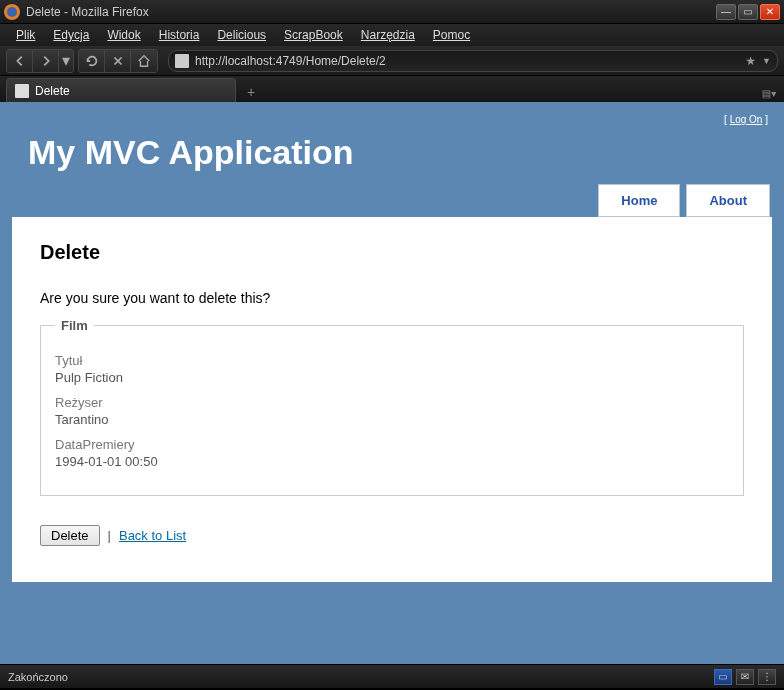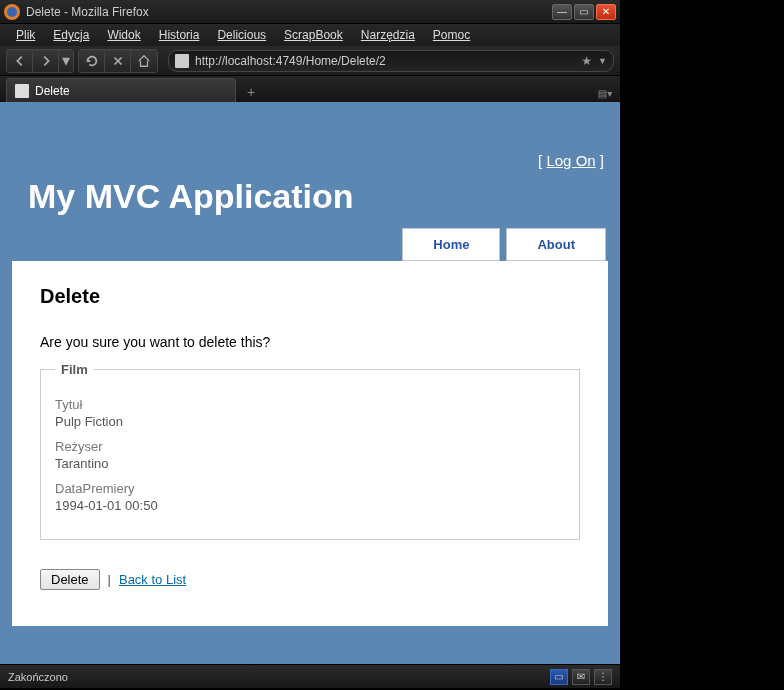--- a/index.html
+++ b/index.html
@@ -1,19 +1,19 @@
 <!DOCTYPE html>
 <html><head>
 <meta charset="utf-8">
 <style>
 * { box-sizing: border-box; margin: 0; padding: 0; }
 body { font-family: Arial, Helvetica, sans-serif; background:#000; width:784px; height:690px; overflow:hidden; }
 
 
-.window { width:620px; height:690px; background:#000; }
+.window { width:784px; height:690px; background:#000; }
 .titlebar { height:24px; background:linear-gradient(#2a2a2a,#1a1a1a); display:flex; align-items:center; padding:0 4px; color:#ccc; font-size:12px; border-bottom:1px solid #000; }
 .titlebar .ff-icon { width:16px; height:16px; background:#e08030; border-radius:8px; margin-right:6px; position:relative; }
 .titlebar .ff-icon::after { content:""; position:absolute; left:3px; top:3px; width:10px; height:10px; background:#3a63b0; border-radius:5px; }
 .titlebar-title { flex:1; }
 .win-btns { display:flex; gap:2px; }
 .win-btn { width:20px; height:16px; background:linear-gradient(#555,#333); border:1px solid #666; border-radius:2px; display:flex; align-items:center; justify-content:center; color:#ddd; font-size:10px; line-height:1; }
 .win-btn.close { background:linear-gradient(#e85030,#c03010); border-color:#f07050; color:#fff; }
 
 .menubar { height:22px; background:linear-gradient(#282828,#1c1c1c); display:flex; align-items:center; padding:0 8px; gap:2px; font-size:12px; }
 .menu-item { color:#ddd; padding:2px 8px; cursor:default; }
@@ -33,25 +33,25 @@
 .tabbar { height:26px; background:linear-gradient(#252525,#151515); display:flex; align-items:flex-end; padding:0 6px; gap:4px; }
 .tab { height:24px; min-width:230px; background:linear-gradient(#3a3a3a,#2a2a2a); border:1px solid #484848; border-bottom:none; border-radius:4px 4px 0 0; display:flex; align-items:center; padding:0 8px; gap:6px; color:#fff; font-size:12px; }
 .tab .page-ico { width:14px; height:14px; background:#ddd; border-radius:1px; }
 .newtab { width:22px; height:20px; display:flex; align-items:center; justify-content:center; color:#888; font-size:14px; }
 .tabbar-spacer { flex:1; }
 .tabmenu { width:18px; height:18px; display:flex; align-items:center; justify-content:center; color:#888; font-size:10px; }
 
 .content-area { height:562px; background:#e8e8e4; padding:0; overflow:hidden; }
 
 .page { background:#5C87B2; height:100%; padding:6px 12px 12px 12px; font-family:Verdana, Helvetica, sans-serif; }
-.login { text-align:right; font-size:15px; color:#fff; padding:6px 4px 2px;margin-top:38px; }
+.login { text-align:right; font-size:10px; color:#fff; padding:6px 4px 2px; }
 .login a { color:#fff; text-decoration:underline; }
 .app-title { color:#fff; font-size:34px; font-weight:bold; padding:6px 0 12px 16px; font-family:Verdana, sans-serif; }
 .navmenu { display:flex; justify-content:flex-end; gap:6px; padding-right:2px; }
-.navmenu a { background:#fff; border:1px solid #bcc6d2; color:#2852a6; font-weight:bold; font-size:13px; text-decoration:none; padding:8px 30px; display:inline-block; }
+.navmenu a { background:#fff; border:1px solid #bcc6d2; color:#2852a6; font-weight:bold; font-size:13px; text-decoration:none; padding:8px 22px; display:inline-block; }
 .main { background:#fff; margin-top:0; padding:24px 28px 36px; min-height:360px; }
 .main h2 { font-size:20px; font-weight:bold; margin-bottom:26px; }
 .main h3 { font-size:14px; font-weight:normal; margin-bottom:12px; }
 fieldset { border:1px solid #ccc; padding:10px 14px 16px; margin-bottom:29px; }
 legend { font-size:13px; font-weight:bold; color:#555; padding:0 6px; }
 .field { margin:10px 0; font-size:13px; color:#555; }
 .field .label { color:#777; }
 .field .value { margin-top:2px; color:#555; }
 .actions { display:flex; align-items:center; gap:8px; font-size:13px; }
 .actions button { font-family:inherit; font-size:13px; padding:2px 10px; background:linear-gradient(#f6f6f6,#e4e4e4); border:1px solid #888; border-radius:2px; cursor:pointer; }

